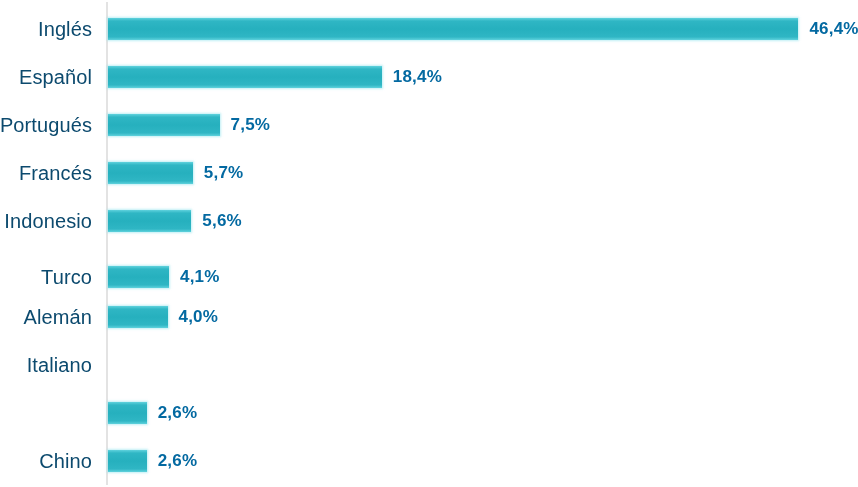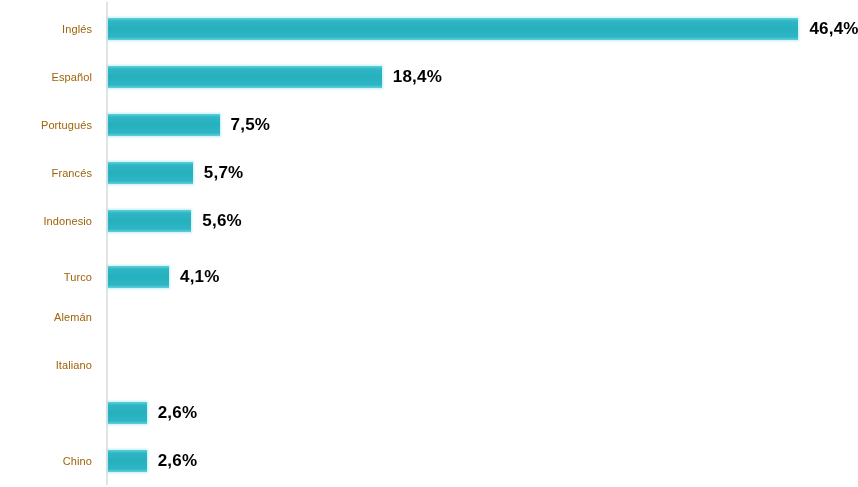--- a/index.html
+++ b/index.html
@@ -46,23 +46,23 @@
     height: 48px;
     display: flex;
     align-items: center;
   }
 
   .cat-label {
     position: absolute;
     left: 0;
     width: 92px;
     text-align: right;
-    font-size: 11px;
+    font-size: 20px;
     font-weight: 400;
-    color: #a16207;
+    color: #0c4a6e;
     white-space: nowrap;
     letter-spacing: 0.1px;
   }
 
   
   .cat-label.clipped {
     left: -6px;
     width: 98px;
   }
 
@@ -86,21 +86,21 @@
         #2fb6c4 86%,
         #5fd2dd 100%);
     box-shadow: 0 0 2px 1px rgba(140, 225, 236, 0.55);
     flex: 0 0 auto;
   }
 
   .val-label {
     margin-left: 11px;
     font-size: 17px;
     font-weight: 700;
-    color: #000000;
+    color: #0369a1;
     white-space: nowrap;
     letter-spacing: 0.2px;
   }
 </style>
 </head>
 <body>
 
 <div id="chart">
 
   <div class="axis-line"></div>
@@ -143,20 +143,24 @@
       </div>
       <div class="row" style="top: 253px;">
         <div class="cat-label">Turco</div>
         <div class="bar-wrap">
           <div class="bar" style="width: 61.008px;"></div>
           <div class="val-label">4,1%</div>
         </div>
       </div>
       <div class="row" style="top: 293px;">
         <div class="cat-label">Alemán</div>
+        <div class="bar-wrap">
+          <div class="bar" style="width: 59.52px;"></div>
+          <div class="val-label">4,0%</div>
+        </div>
       </div>
       <div class="row" style="top: 341px;">
         <div class="cat-label">Italiano</div>
       </div>
       <div class="row" style="top: 389px;">
         <div class="bar-wrap">
           <div class="bar" style="width: 38.688px;"></div>
           <div class="val-label">2,6%</div>
         </div>
       </div>

